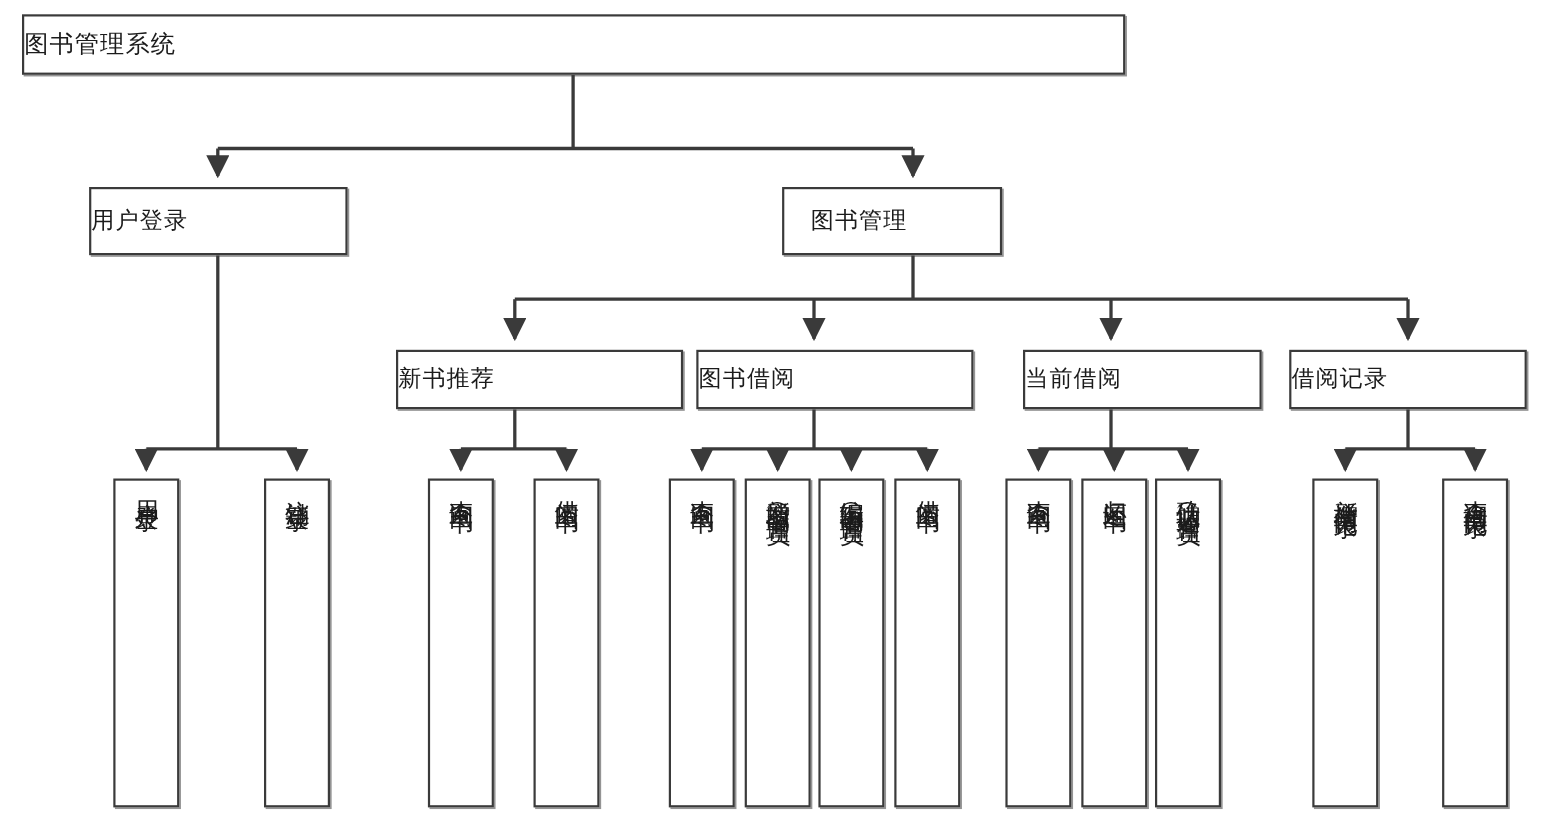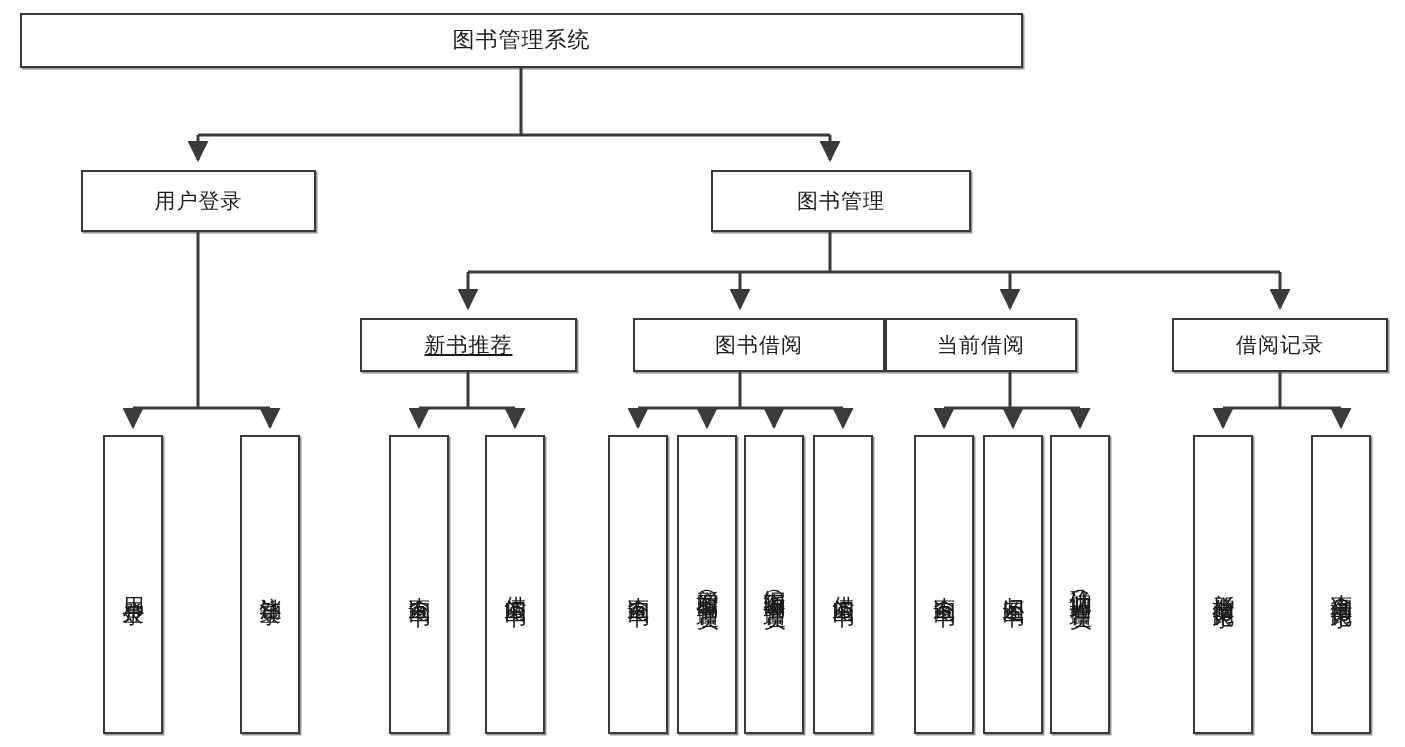--- a/index.html
+++ b/index.html
@@ -23,21 +23,20 @@
     left: 0; top: 0;
     width: 1405px; height: 747px;
     pointer-events: none;
   }
   .node {
     position: absolute;
     border: 2px solid #3a3a3a;
     background: #ffffff;
     display: flex;
     align-items: center;
-    justify-content: center;
     color: #1b1b1b;
     box-shadow: 1.5px 1.5px 0 0 rgba(60,60,60,0.55);
   }
   .node-h {
     font-size: 21px;
     letter-spacing: 1px;
     line-height: 1.2;
     white-space: nowrap;
   }
   .node-root .node-label { font-size: 22px; }
@@ -117,31 +116,31 @@
     </g>
   </svg>
 
   <div class="node node-h node-root" style="left: 20px; top: 13px; width: 1003px; height: 55px;">
     <span class="node-label">图书管理系统</span>
   </div>
 
   <div class="node node-h" style="left: 81px; top: 170px; width: 235px; height: 62px;">
     <span class="node-label">用户登录</span>
   </div>
-  <div class="node node-h" style="left: 711px; top: 170px; width: 260px; height: 62px;">
+  <div class="node node-h" style="left: 711px; top: 170px; width: 200px; height: 62px; padding-left: 24px;">
     <span class="node-label">图书管理</span>
   </div>
 
-  <div class="node node-h" style="left: 360px; top: 318px; width: 217px; height: 54px; text-decoration: underline;">
+  <div class="node node-h" style="left: 360px; top: 318px; width: 261px; height: 54px;">
     <span class="node-label">新书推荐</span>
   </div>
   <div class="node node-h" style="left: 633px; top: 318px; width: 252px; height: 54px;">
     <span class="node-label">图书借阅</span>
   </div>
-  <div class="node node-h" style="left: 885px; top: 318px; width: 192px; height: 54px;">
+  <div class="node node-h" style="left: 930px; top: 318px; width: 217px; height: 54px;">
     <span class="node-label">当前借阅</span>
   </div>
   <div class="node node-h" style="left: 1172px; top: 318px; width: 216px; height: 54px;">
     <span class="node-label">借阅记录</span>
   </div>
 
   <div class="node node-v" style="left: 103px; top: 435px; width: 60px; height: 299px;">
     <span class="node-label">用户登录</span>
   </div>
   <div class="node node-v" style="left: 240px; top: 435px; width: 60px; height: 299px;">

